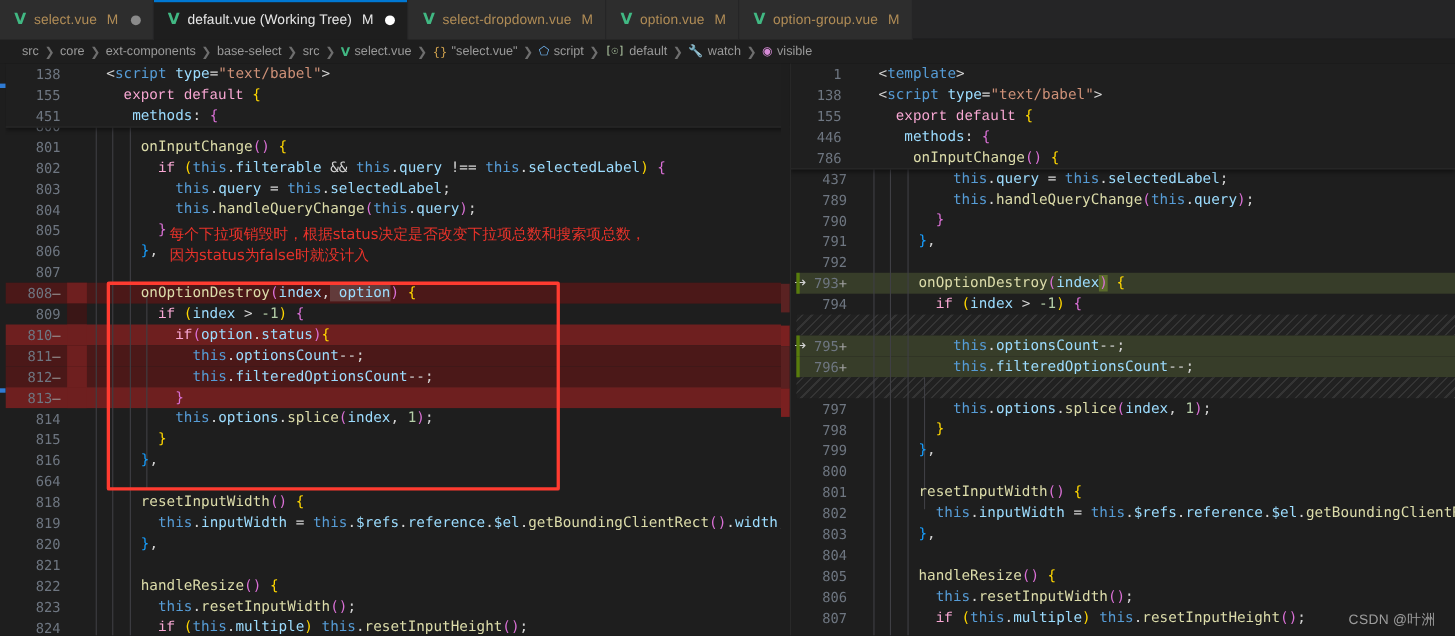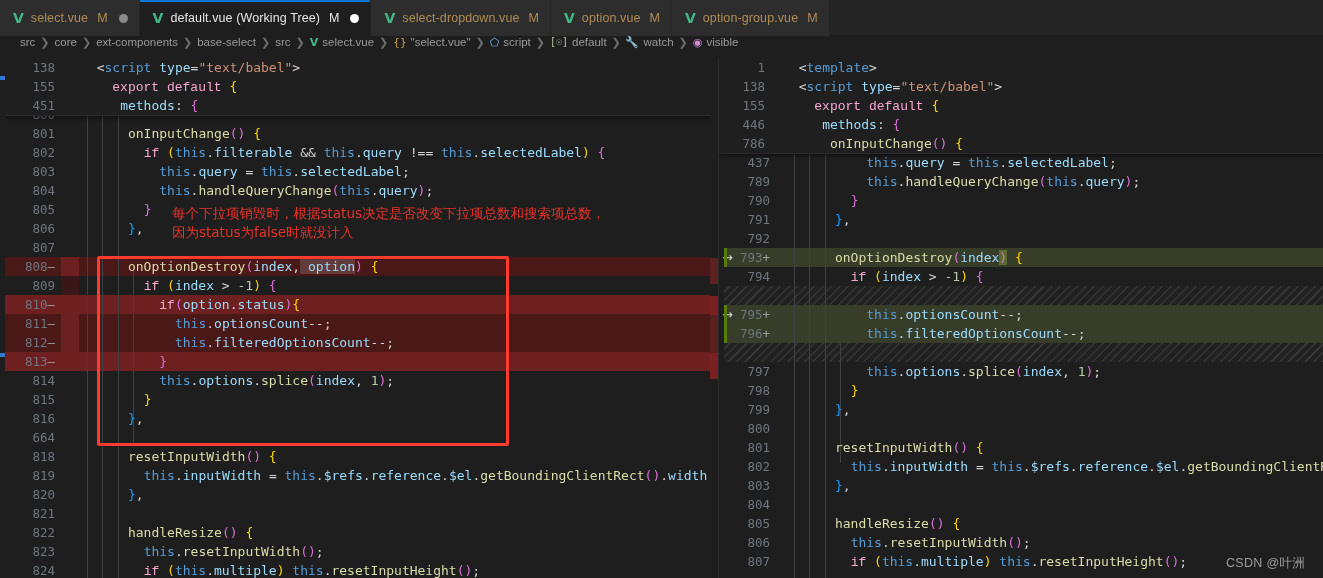--- a/index.html
+++ b/index.html
@@ -66,21 +66,21 @@
     border-radius: 50%;
     background: #8a8a8a;
     margin-left: 5px;
     flex: 0 0 auto;
   }
   .tab.active .dirty-dot { background: #ffffff; }
 
   
   .breadcrumb {
     display: flex;
-    align-items: flex-start;
+    align-items: center;
     height: 22px;
     padding-left: 20px;
     background: #1e1e1e;
     font-family: "Liberation Sans", sans-serif;
     font-size: 11.5px;
     color: #9a9a9a;
     white-space: nowrap;
     gap: 0px;
   }
   .bc-item { display: flex; align-items: center; gap: 4px; cursor: pointer; }
@@ -222,21 +222,21 @@
     position: absolute;
     left: 97px; top: 198px;
     width: 412px; height: 190px;
     border: 3px solid #ff3b30;
     border-radius: 2px;
     z-index: 20;
     pointer-events: none;
   }
   .anncomment {
     position: absolute;
-    left: 172px; top: 146px;
+    left: 154px; top: 146px;
     z-index: 21;
     color: #e8322a;
     font-family: "DejaVu Sans", sans-serif;
     font-size: 13.5px;
     line-height: 19px;
     white-space: pre;
     pointer-events: none;
   }
 
   

